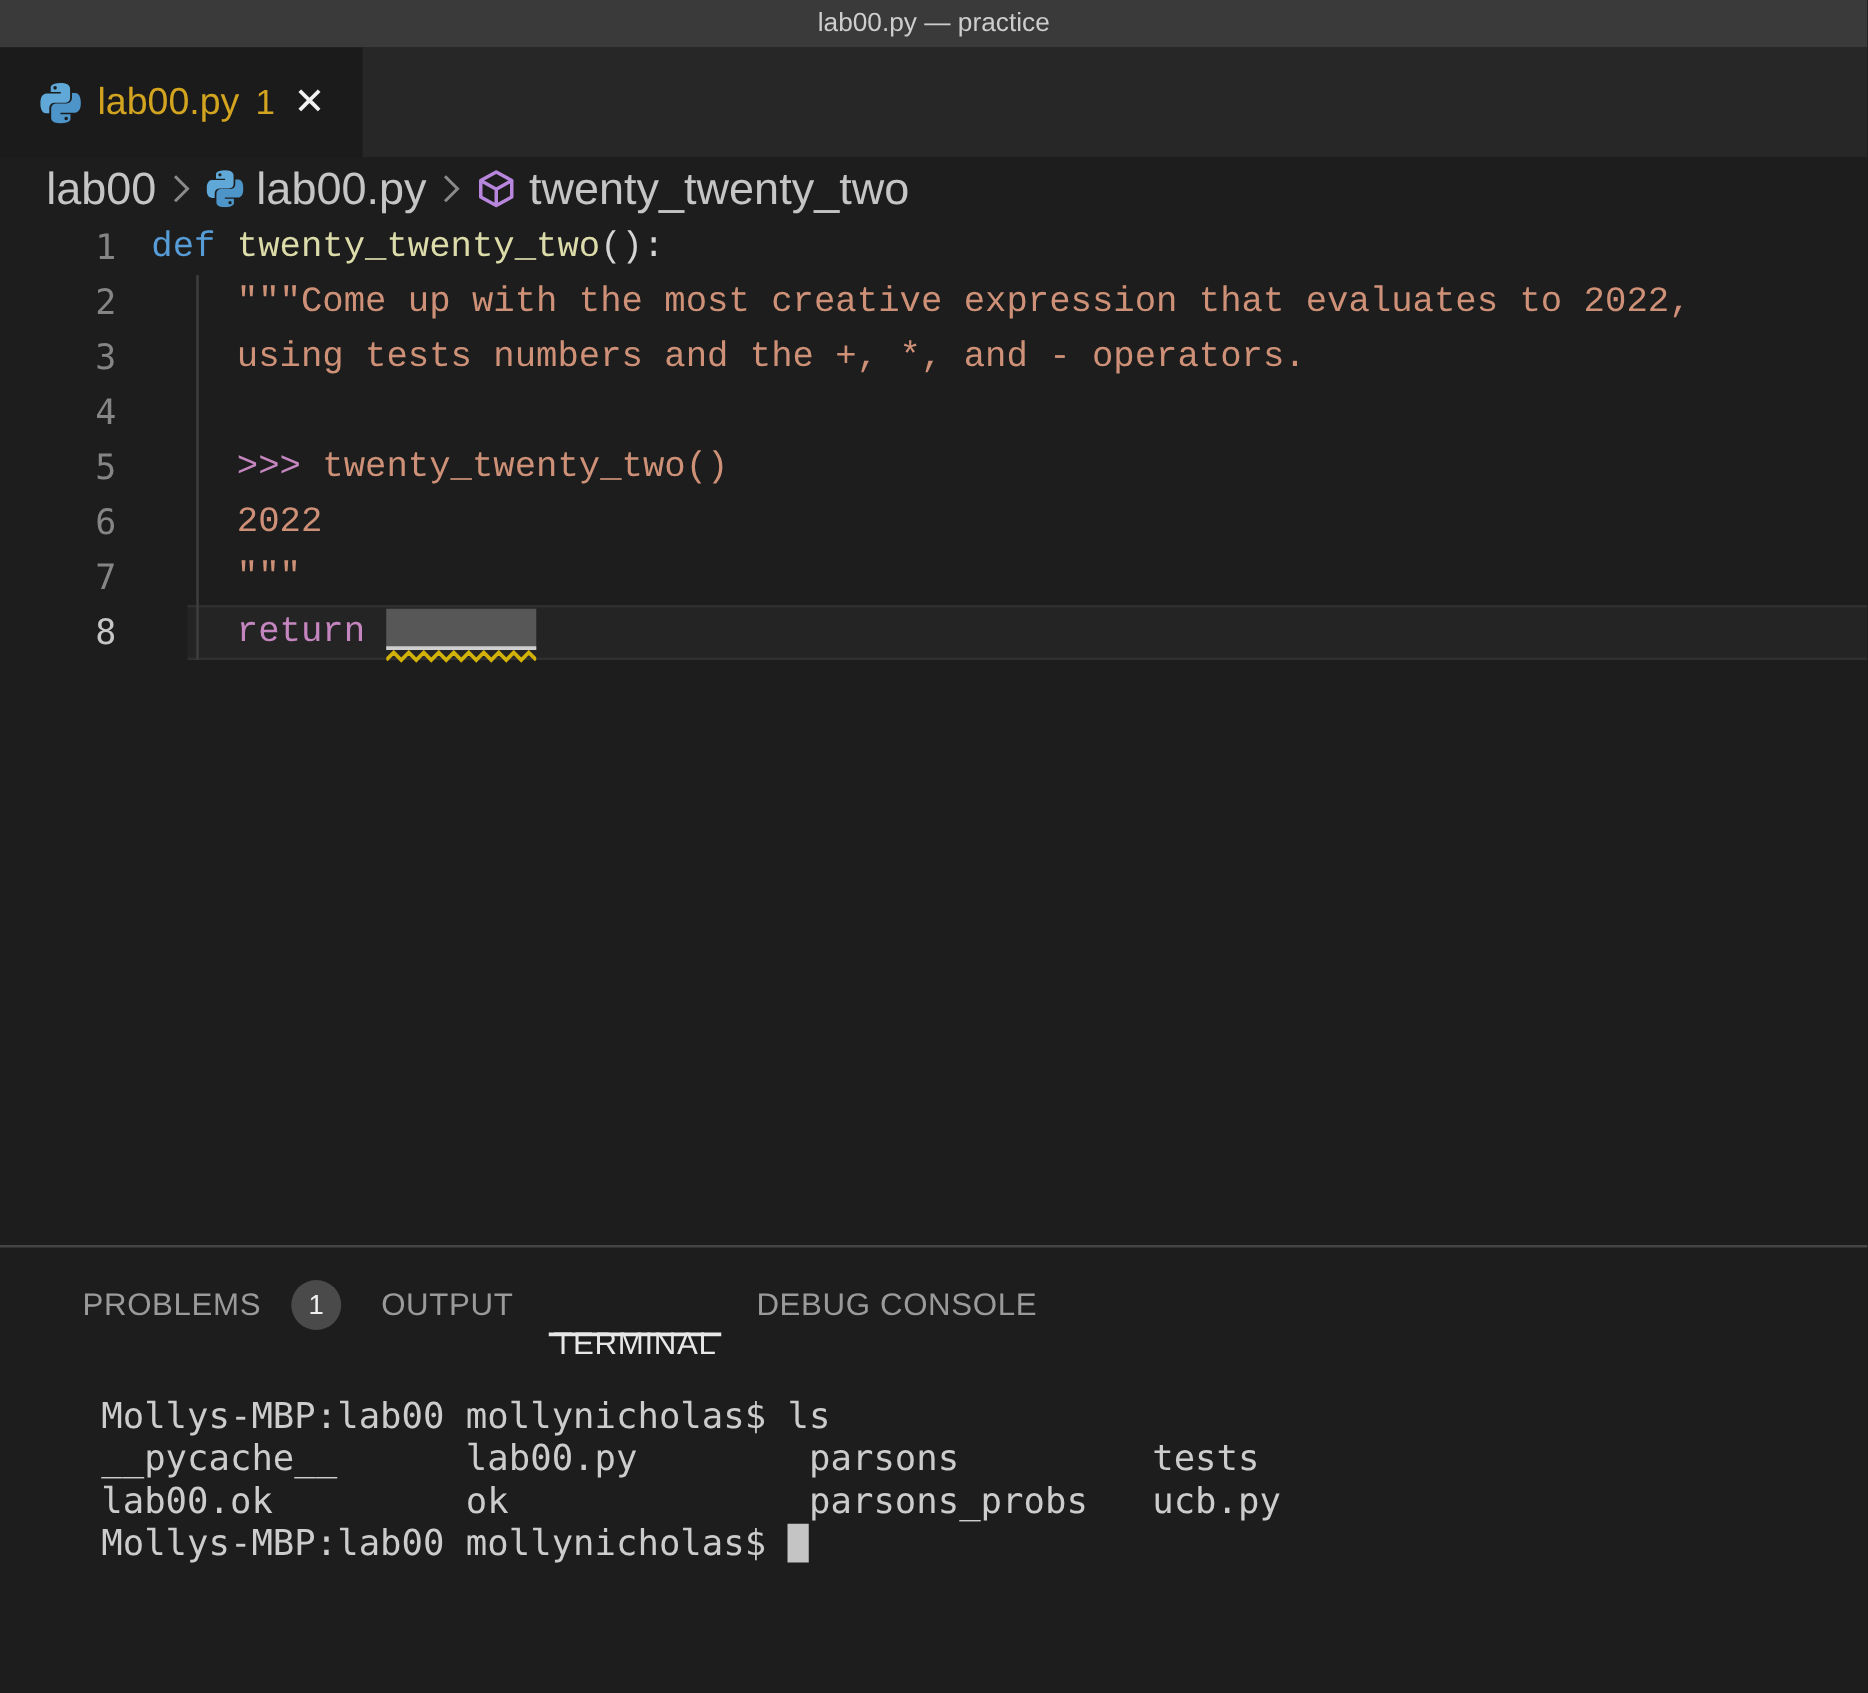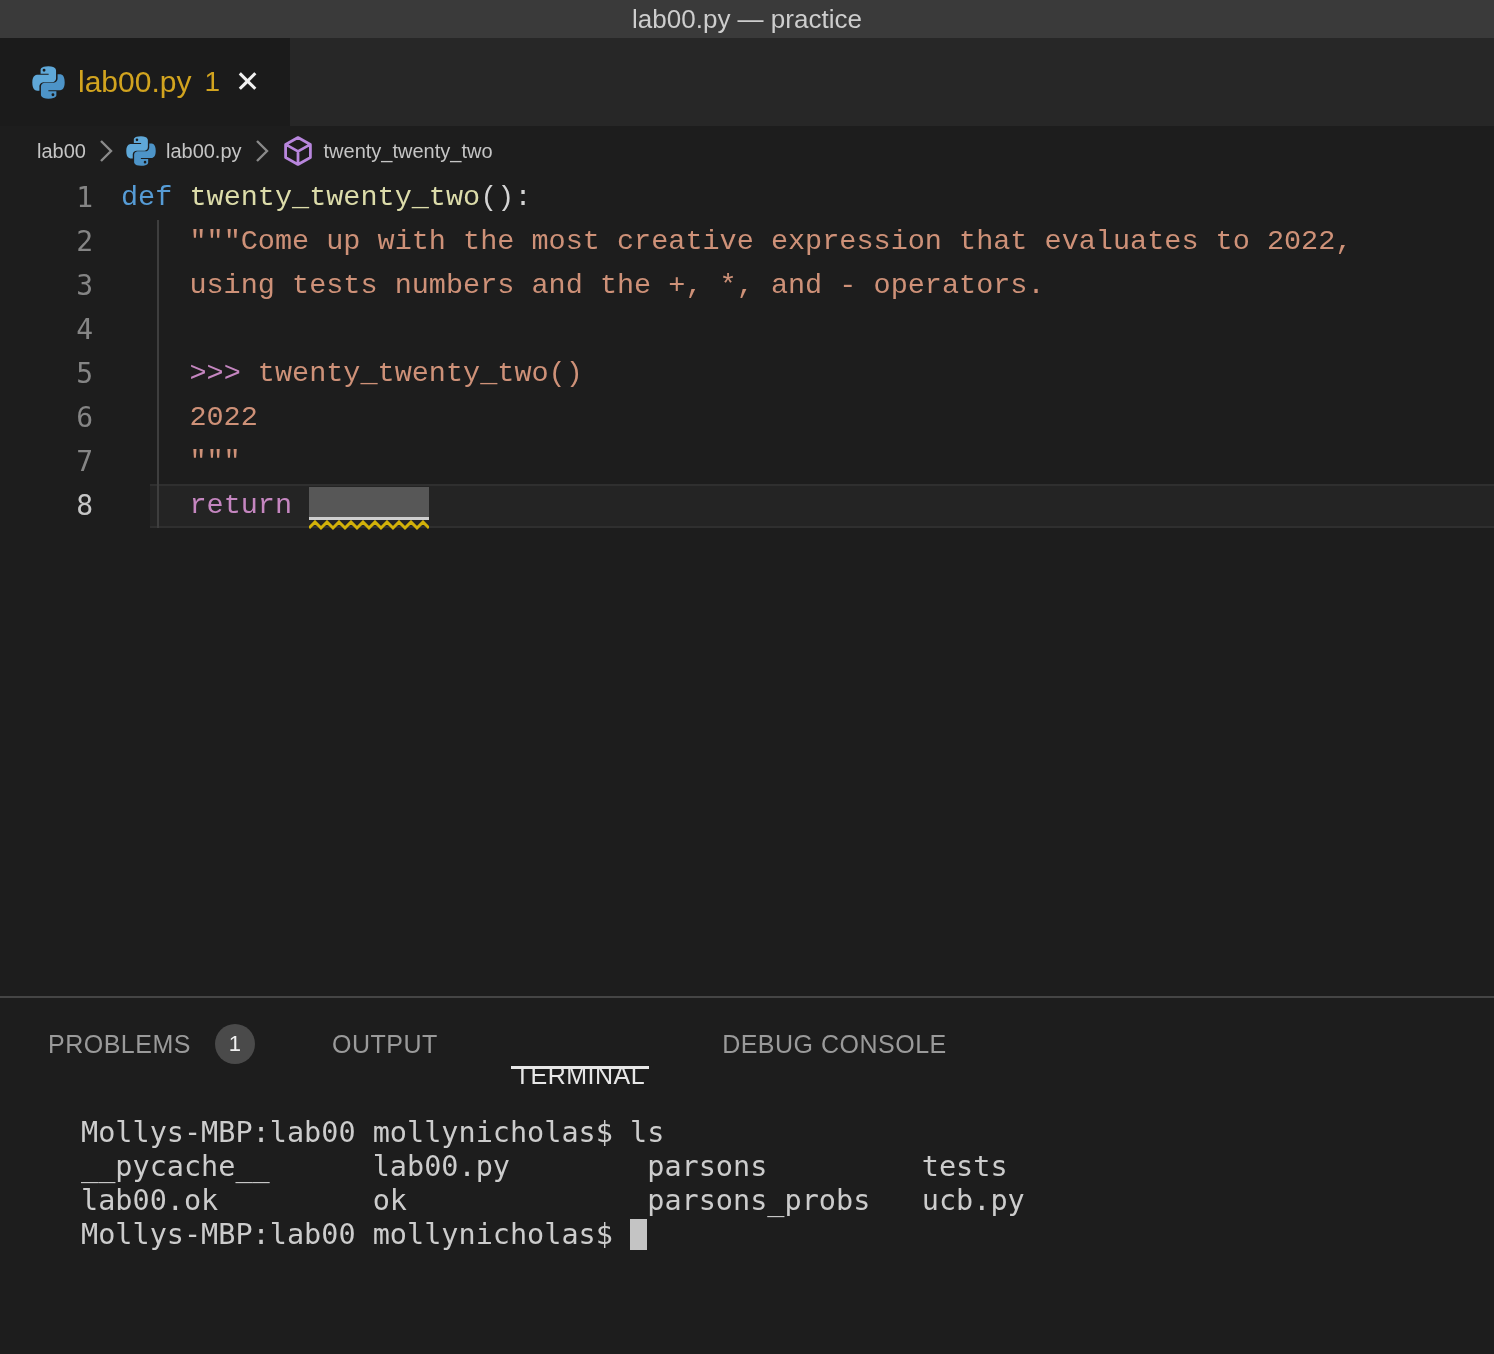--- a/index.html
+++ b/index.html
@@ -8,21 +8,21 @@
     background: #1d1d1d;
     font-family: "Liberation Sans", sans-serif;
     position: relative;
   }
 
   
   .titlebar {
     height: 38px;
     background: #3a3a3a;
     color: #cdcdcd;
-    font-size: 26px;
+    font-size: 21px;
     display: flex;
     align-items: center;
     justify-content: center;
   }
 
   
   .tabbar {
     height: 88px;
     background: #272727;
     display: flex;
@@ -54,21 +54,21 @@
   }
 
   
   .breadcrumb {
     height: 50px;
     display: flex;
     align-items: center;
     padding-left: 37px;
     background: #1d1d1d;
     color: #c5c5c5;
-    font-size: 20px;
+    font-size: 36px;
   }
   .crumb { cursor: pointer; }
   .crumb-chevron { margin: 0 12px; display: flex; align-items: center; }
   .breadcrumb .py-icon { width: 30px; height: 30px; margin-right: 10px; }
   .breadcrumb .cube-icon { width: 32px; height: 32px; margin-right: 10px; }
 
   
   .editor {
     position: relative;
     height: 820px;
@@ -148,22 +148,22 @@
     right: 0;
     top: 996px;
     bottom: 0;
     border-top: 2px solid #454545;
     background: #1d1d1d;
   }
   .panel-tabs {
     height: 92px;
     display: flex;
     align-items: center;
-    padding-left: 48px;
-    gap: 77px;
+    padding-left: 66px;
+    gap: 32px;
     font-size: 25px;
     letter-spacing: 0.5px;
     color: #9a9a9a;
   }
   .panel-tab {
     display: flex;
     align-items: center;
     gap: 24px;
     position: relative;
     cursor: pointer;

